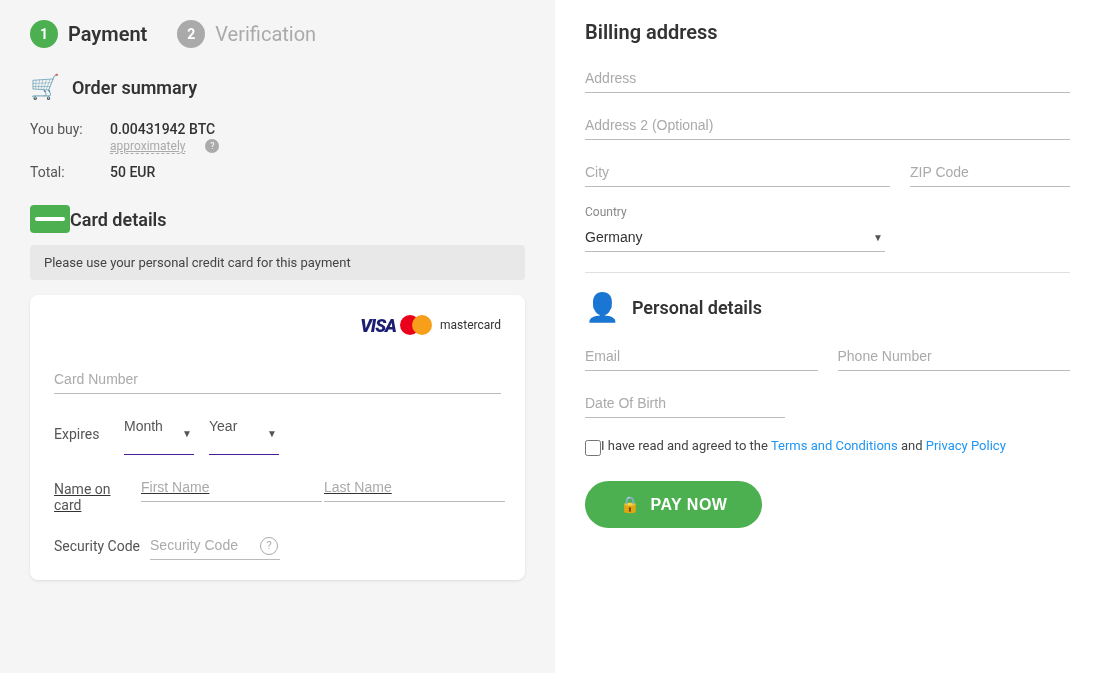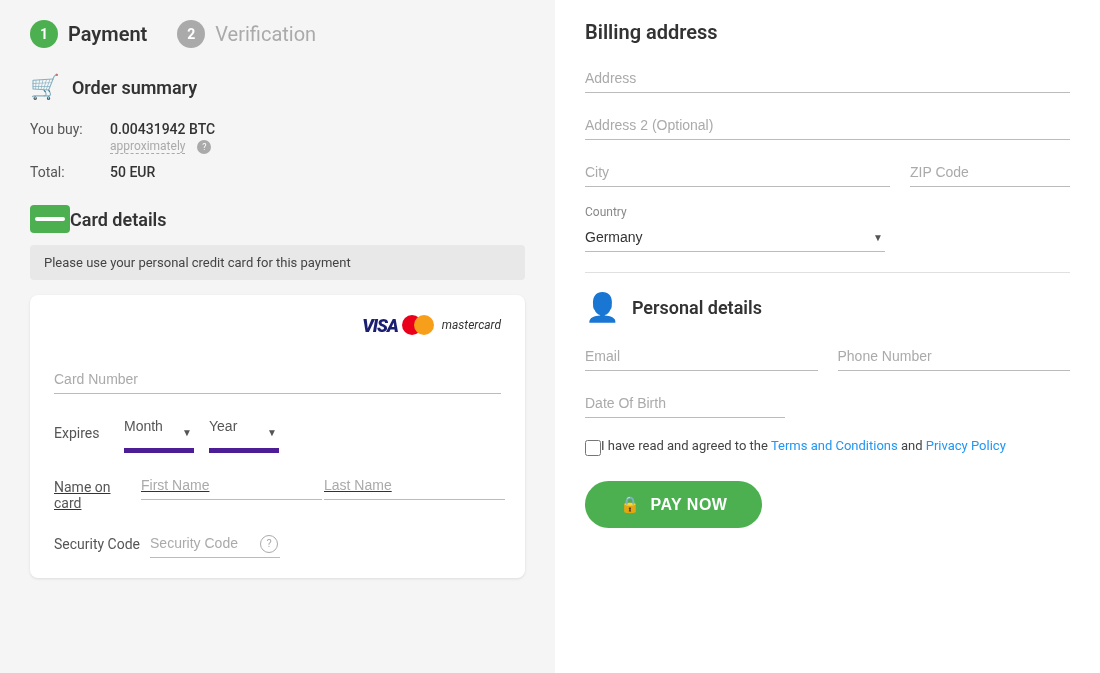--- a/index.html
+++ b/index.html
@@ -82,23 +82,23 @@
       color: #555;
     }
     .order-value {
       color: #333;
       font-weight: 500;
     }
     .order-sub {
       color: #aaa;
       font-size: 12px;
       display: flex;
-      align-items: center;
-      gap: 12px;
+      gap: 20px;
       margin-top: 2px;
+      text-decoration: underline;
     }
     .dashed-underline {
       border-bottom: 1px dashed #aaa;
     }
     .help-circle {
       width: 14px;
       height: 14px;
       border-radius: 50%;
       background: #aaa;
       color: #fff;
@@ -175,21 +175,20 @@
     .mc-circle-orange {
       width: 20px;
       height: 20px;
       border-radius: 50%;
       background: #f79e1b;
     }
     .mc-text {
       margin-left: 8px;
       font-size: 12px;
       color: #333;
-      font-style: italic;
     }
 
     
     .form-field {
       margin-bottom: 18px;
     }
     .form-field input {
       width: 100%;
       border: none;
       border-bottom: 1px solid #bbb;
@@ -212,22 +211,22 @@
       min-width: 55px;
     }
     .select-wrap {
       position: relative;
       display: inline-flex;
       align-items: center;
     }
     .select-wrap select {
       appearance: none;
       border: none;
-      border-bottom: 5px solid #4c1d95;
-      padding: 6px 20px 14px 0;
+      border-bottom: 1px solid #4c1d95;
+      padding: 6px 20px 20px 0;
       font-size: 14px;
       color: #555;
       background: transparent;
       outline: none;
       cursor: pointer;
       min-width: 70px;
     }
     .select-arrow {
       position: absolute;
       right: 2px;

